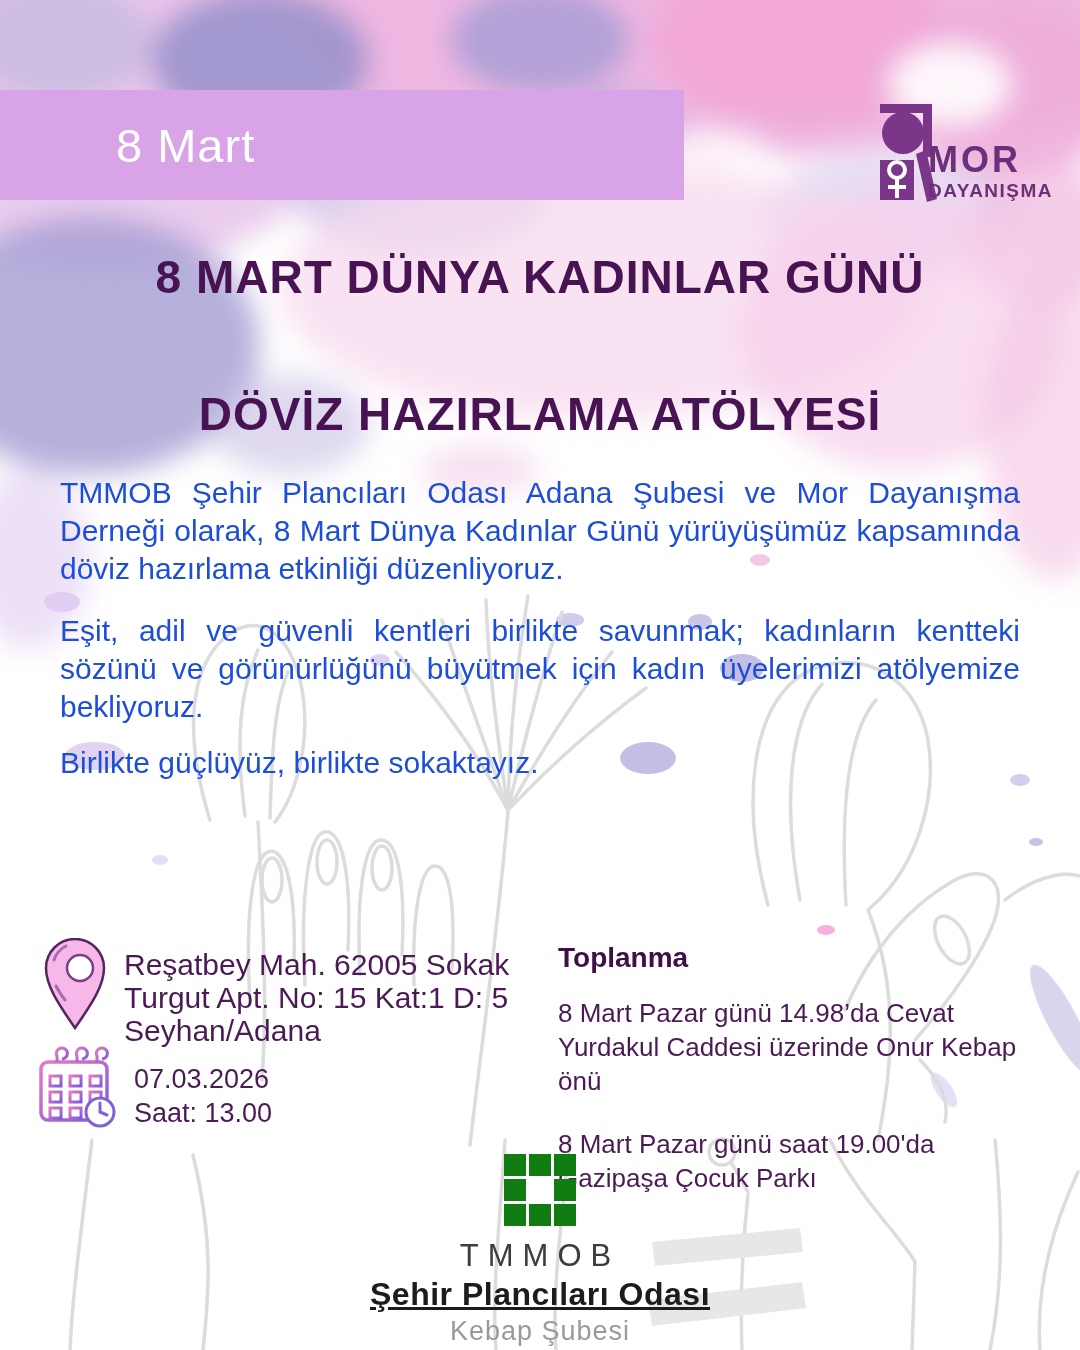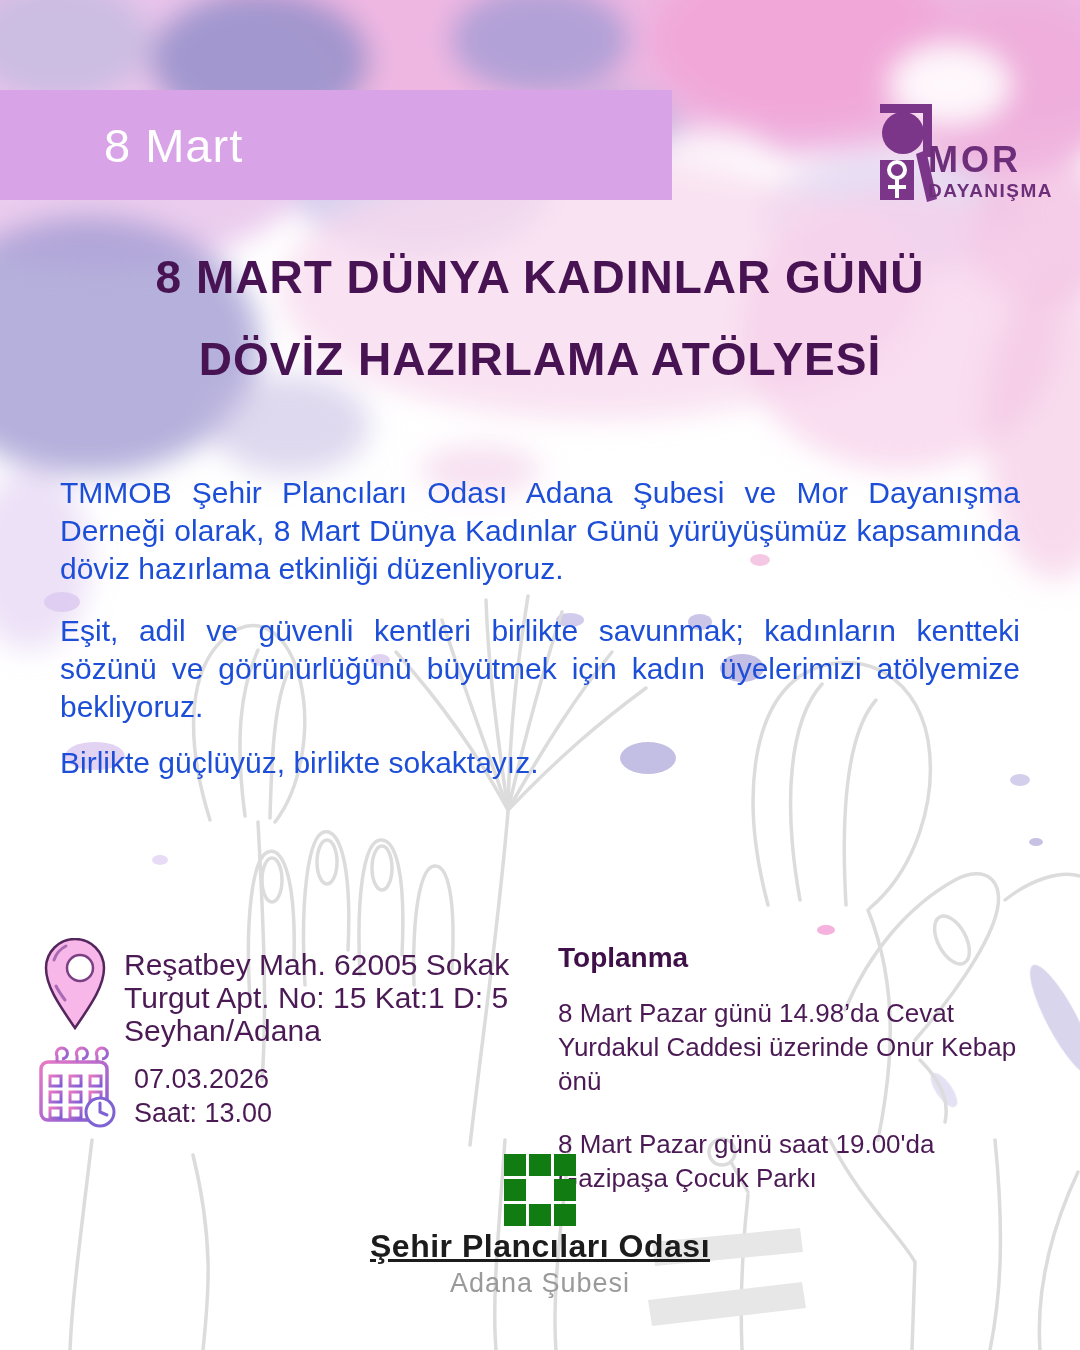--- a/index.html
+++ b/index.html
@@ -12,38 +12,38 @@
     font-family:"Liberation Sans", sans-serif;
     color:#4b1a55;
   }
   .bg{position:absolute;inset:0;z-index:0;}
   .layer{position:absolute;z-index:2;}
 
   
   .banner{
     left:0;top:90px;width:672px;height:110px;
     background:#d9a4e7;
-    display:flex;align-items:center;
+    display:flex;align-items:center;padding-left:12px;
   }
   .banner span{
     padding-left:104px;
     font-size:47px;color:#ffffff;letter-spacing:1px;font-weight:400;
   }
 
   
   .mor-logo{left:878px;top:96px;width:196px;height:110px;display:flex;align-items:flex-end;}
   .mor-logo .mark{flex:0 0 auto;}
   .mor-wordmark{margin-left:-14px;margin-bottom:6px;line-height:1;color:#6d2f7a;}
   .mor-wordmark .l1{font-size:36px;font-weight:700;letter-spacing:3px;}
   .mor-wordmark .l2{font-size:19px;font-weight:700;letter-spacing:1.5px;margin-top:3px;text-align:right;}
 
   
   .title{left:0;top:250px;width:1080px;text-align:center;color:#471352;}
   .title .t1{font-size:46px;font-weight:800;letter-spacing:1px;}
-  .title .t2{font-size:46px;font-weight:800;letter-spacing:1px;margin-top:28px;}
+  .title .t2{font-size:46px;font-weight:800;letter-spacing:1px;margin-top:83px;}
 
   
   .para{left:60px;width:960px;font-size:30px;line-height:38px;color:#1d4ed8;}
   .para.just{text-align:justify;}
   .p1{top:474px;}
   .p2{top:612px;}
   .p3{top:744px;}
 
   
   .loc-row{left:42px;top:938px;width:470px;display:flex;}
@@ -261,17 +261,18 @@
         <rect x="0" y="0" width="22" height="22"></rect>
         <rect x="25" y="0" width="22" height="22"></rect>
         <rect x="50" y="0" width="22" height="22"></rect>
         <rect x="0" y="25" width="22" height="22"></rect>
         <rect x="50" y="25" width="22" height="22"></rect>
         <rect x="0" y="50" width="22" height="22"></rect>
         <rect x="25" y="50" width="22" height="22"></rect>
         <rect x="50" y="50" width="22" height="22"></rect>
       </g>
     </svg>
+    <div class="acr">TMMOB</div>
     <div class="org">Şehir Plancıları Odası</div>
-    <div class="branch">Adana Şubesi</div>
+    <div class="branch">Kebap Şubesi</div>
   </div>
 
 </div>
 
 </body></html>

